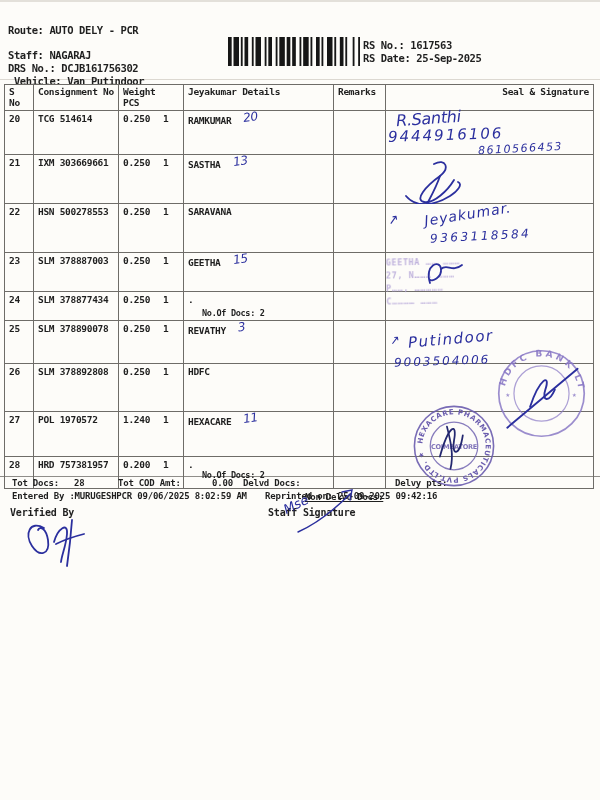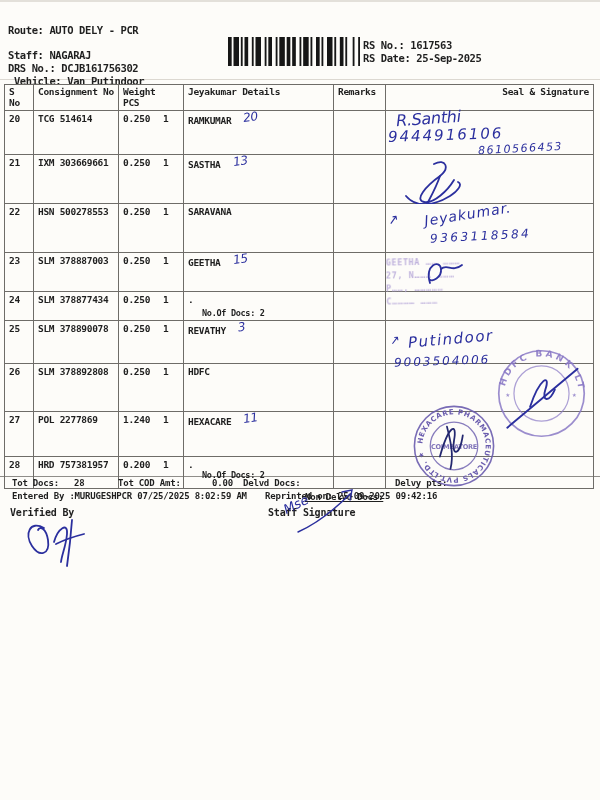--- a/index.html
+++ b/index.html
@@ -202,21 +202,21 @@
             <text x="12" y="54" font-size="8" fill="#8a79c6" opacity=".8">★</text>
             <text x="82" y="54" font-size="8" fill="#8a79c6" opacity=".8">★</text>
             <path d="M14,86 L88,24" fill="none" stroke="#2b2f9e" stroke-width="2" stroke-linecap="round"></path>
             <path d="M38,64 C48,34 60,28 54,46 C50,58 58,60 64,46" fill="none" stroke="#2b2f9e" stroke-width="2" stroke-linecap="round"></path>
           </svg>
         </td>
       </tr>
 
       <tr style="height:45px">
         <td>27</td>
-        <td>POL 2277869</td>
+        <td>POL 1970572</td>
         <td><span class="wp-weight">1.240</span><span>1</span></td>
         <td><span>HEXACARE</span><span class="note">11</span></td>
         <td></td>
         <td>
           <svg class="stamp-svg" style="left:24px;top:-10px;" width="88" height="88" viewBox="0 0 100 100">
             <defs>
                 <path id="arcX" d="M 14,50 a 36,36 0 1 1 72,0 a 36,36 0 1 1 -72,0"></path>
               </defs>
             <circle cx="50" cy="50" r="45" fill="none" stroke="#6a5cae" stroke-width="1.8" opacity=".9"></circle>
             <circle cx="50" cy="50" r="27" fill="none" stroke="#6a5cae" stroke-width="1.4" opacity=".8"></circle>
@@ -242,21 +242,21 @@
   </table>
 
   <div class="abs f" style="left:12px;top:478px;">Tot Docs:</div>
   <div class="abs f" style="left:74px;top:478px;">28</div>
   <div class="abs f" style="left:118px;top:478px;">Tot COD Amt:</div>
   <div class="abs f" style="left:212px;top:478px;">0.00</div>
   <div class="abs f" style="left:243px;top:478px;">Delvd Docs:</div>
   <div class="abs f" style="left:305px;top:492px;text-decoration:underline;">Non Delvd Docs:</div>
   <div class="abs f" style="left:395px;top:478px;">Delvy pts:</div>
 
-  <div class="abs f" style="left:12px;top:491px;">Entered By :MURUGESHPCR 07/25/2025 8:02:59 AM</div>
+  <div class="abs f" style="left:12px;top:491px;">Entered By :MURUGESHPCR 09/06/2025 8:02:59 AM</div>
   <div class="abs f" style="left:265px;top:491px;">Reprinted on: 25-09-2025 09:42:16</div>
 
   <div class="abs f" style="left:10px;top:507px;font-size:10px;">Verified By</div>
   <div class="abs f" style="left:268px;top:507px;font-size:10px;">Staff Signature</div>
 
   <svg class="sig-svg" style="left:16px;top:512px;" width="85" height="55">
     <path d="M28,16 C14,8 8,22 16,34 C24,46 34,42 32,28 C30,16 24,14 22,18"></path>
     <path d="M38,30 C42,16 52,10 51,22 C50,34 46,42 45,50"></path>
     <path d="M56,8 C55,22 53,40 51,54"></path>
     <path d="M40,32 C50,27 60,24 68,22"></path>

